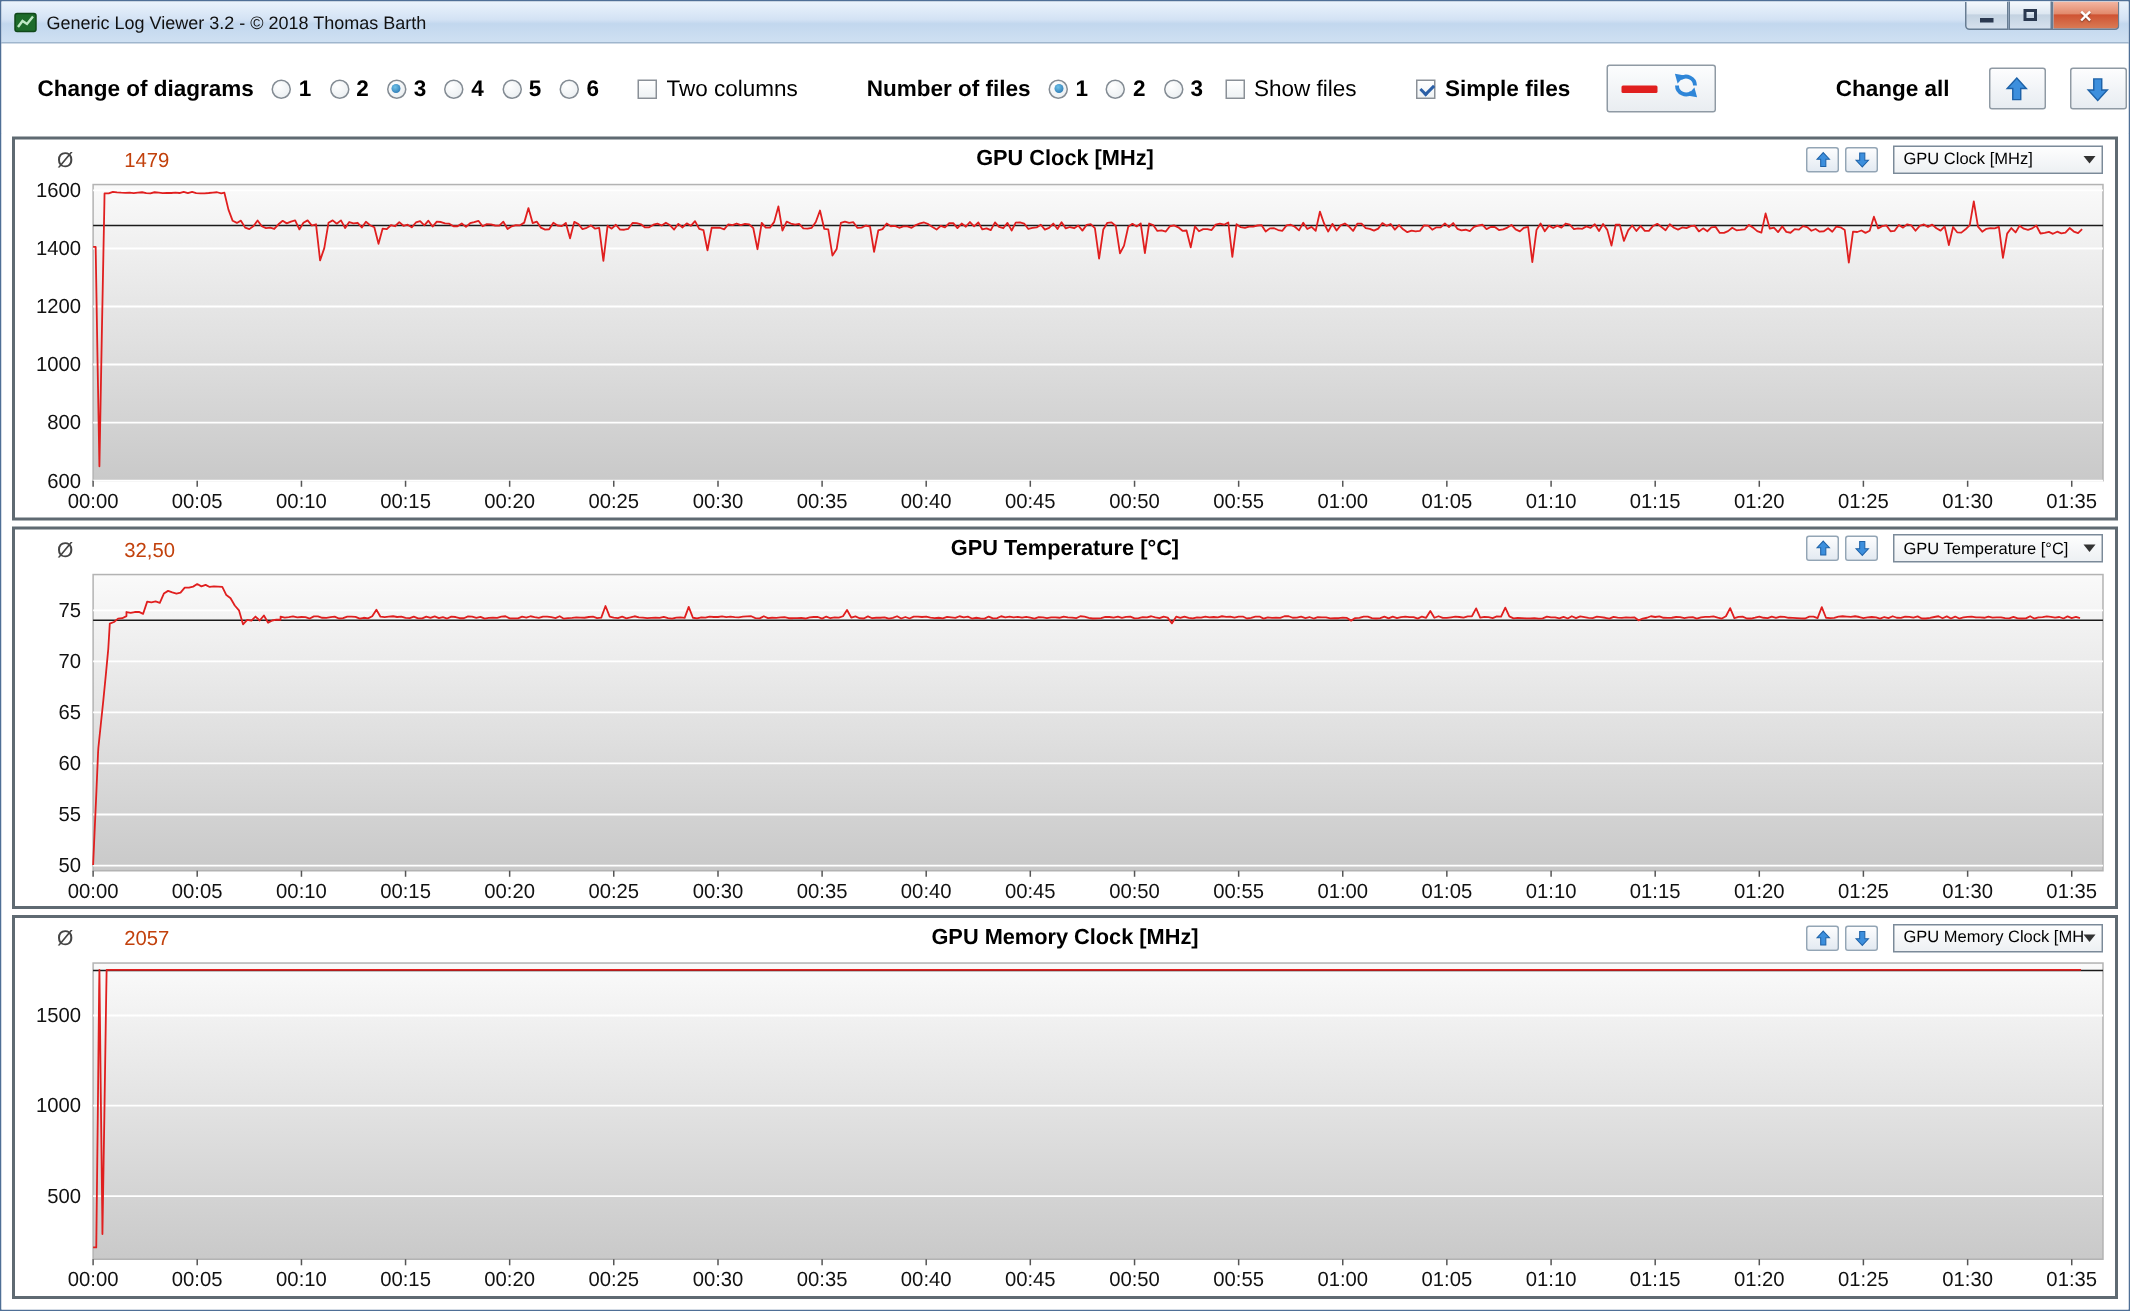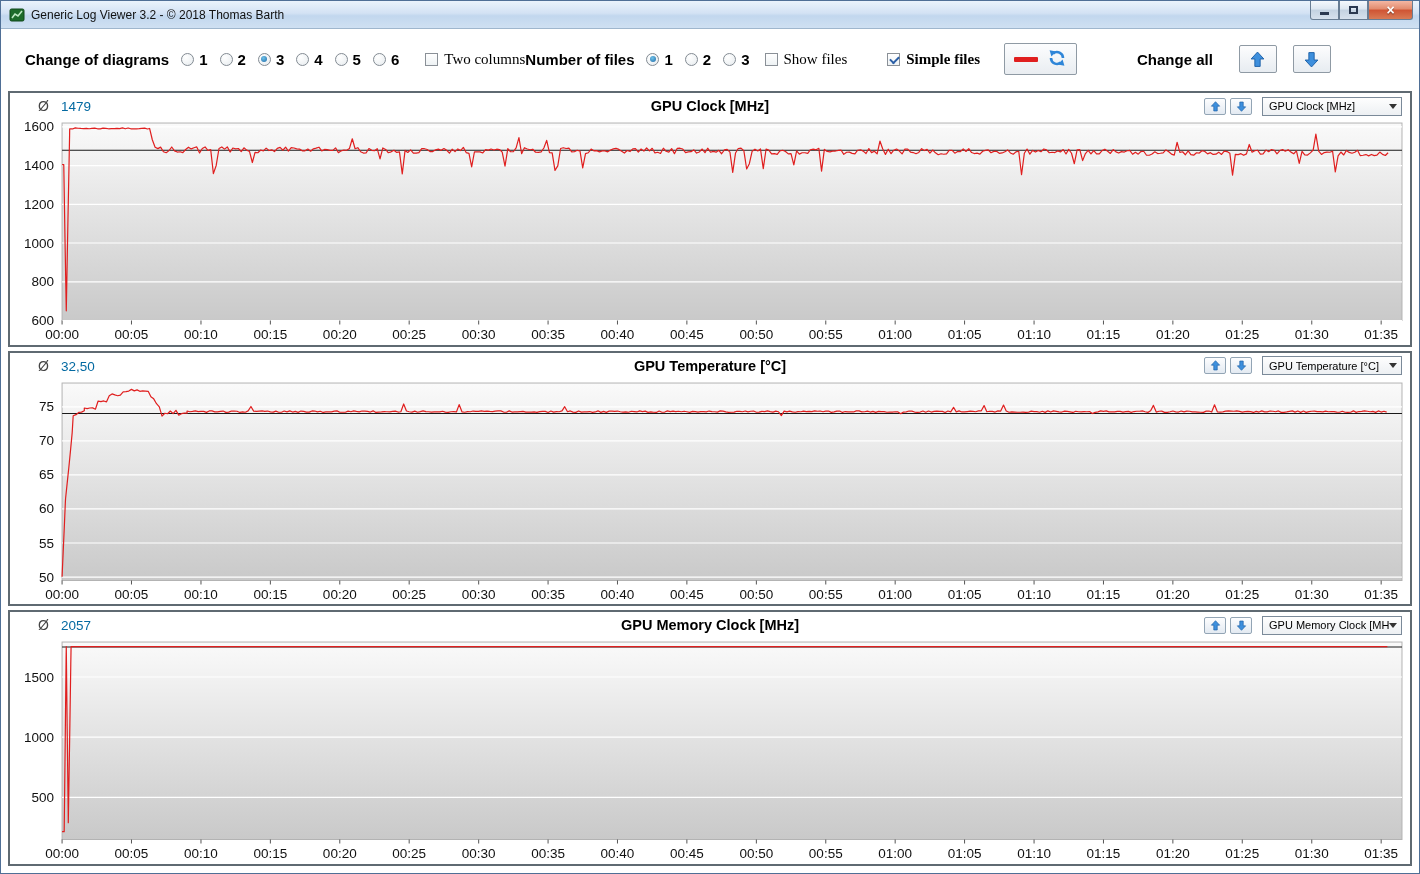--- a/index.html
+++ b/index.html
@@ -50,21 +50,21 @@
   .radio-item { display:flex; align-items:center; gap:5px; margin-left:12px; font-weight:bold; cursor:default; }
   .radio {
     width:13px; height:13px; border-radius:50%; border:1px solid #838b93;
     background:radial-gradient(circle at 35% 30%, #ffffff, #e6ebee);
     display:inline-block; position:relative;
   }
   .radio.checked::after {
     content:""; position:absolute; left:2.5px; top:2.5px; width:6px; height:6px; border-radius:50%;
     background:radial-gradient(circle at 40% 35%, #6fc2e9, #1f6aa8);
   }
-  .check-item { display:flex; align-items:center; gap:6px; cursor:default;font-family:Liberation Serif, serif; }
+  .check-item { display:flex; align-items:center; gap:6px; cursor:default; }
   .checkbox {
     width:13px; height:13px; border:1px solid #8a9097;
     background:linear-gradient(#ffffff, #eef2f4); position:relative; display:inline-block;
   }
   .checkbox.checked::after {
     content:""; position:absolute; left:2px; top:2.5px; width:7px; height:4px;
     border-left:2px solid #2b5fa6; border-bottom:2px solid #2b5fa6; transform:rotate(-45deg);
   }
   .seg-btn {
     margin-left:24px; height:32px; display:flex; align-items:center; gap:9px;
@@ -72,29 +72,29 @@
     background:linear-gradient(#fcfdfe, #e9edf1); cursor:default;
   }
   .red-dash { width:24px; height:5px; background:#e01f1f; border-radius:1px; display:inline-block; }
   .arrow-btn {
     width:38px; height:28px; margin-left:16px; padding:0;
     border:1px solid #8f9aa4; border-radius:2px;
     background:linear-gradient(#fdfdfe, #e7ecf1);
     display:flex; align-items:center; justify-content:center; cursor:default;
   }
   .ml26 { margin-left:26px; } .ml28 { margin-left:15px; } .ml40 { margin-left:40px; }
-  .ml46 { } .ml60 { margin-left:60px; }
+  .ml46 { margin-left:46px; } .ml60 { margin-left:80px; }
 
   
   .content { flex:1; min-height:0; display:flex; flex-direction:column; gap:4px; padding:2px 7px 7px; background:#fff; }
   .panel { flex:1; min-height:0; border:2px solid #5f6a72; background:#fff; display:flex; flex-direction:column; }
   .panel-header { height:26px; flex:none; position:relative; display:flex; align-items:center; }
   .avg { position:absolute; left:28px; display:flex; gap:12px; align-items:baseline; font-size:13.5px; }
   .avg-sym { color:#444; font-size:14px; }
-  .avg-val { color:#0369a1; }
+  .avg-val { color:#c2410c;margin-left:22px; }
   .panel-title { flex:1; text-align:center; font-weight:bold; font-size:14.5px; }
   .panel-controls { position:absolute; right:8px; display:flex; align-items:center; gap:4px; }
   .mini-btn {
     width:22px; height:17px; padding:0; border:1px solid #93a5b5; border-radius:2px;
     background:linear-gradient(#fdfdfe, #e3eaf2);
     display:flex; align-items:center; justify-content:center; cursor:default;
   }
   .combo {
     width:140px; height:19px; margin-left:6px;
     border:1px solid #7b8a99; background:linear-gradient(#fefefe, #edf0f3);

